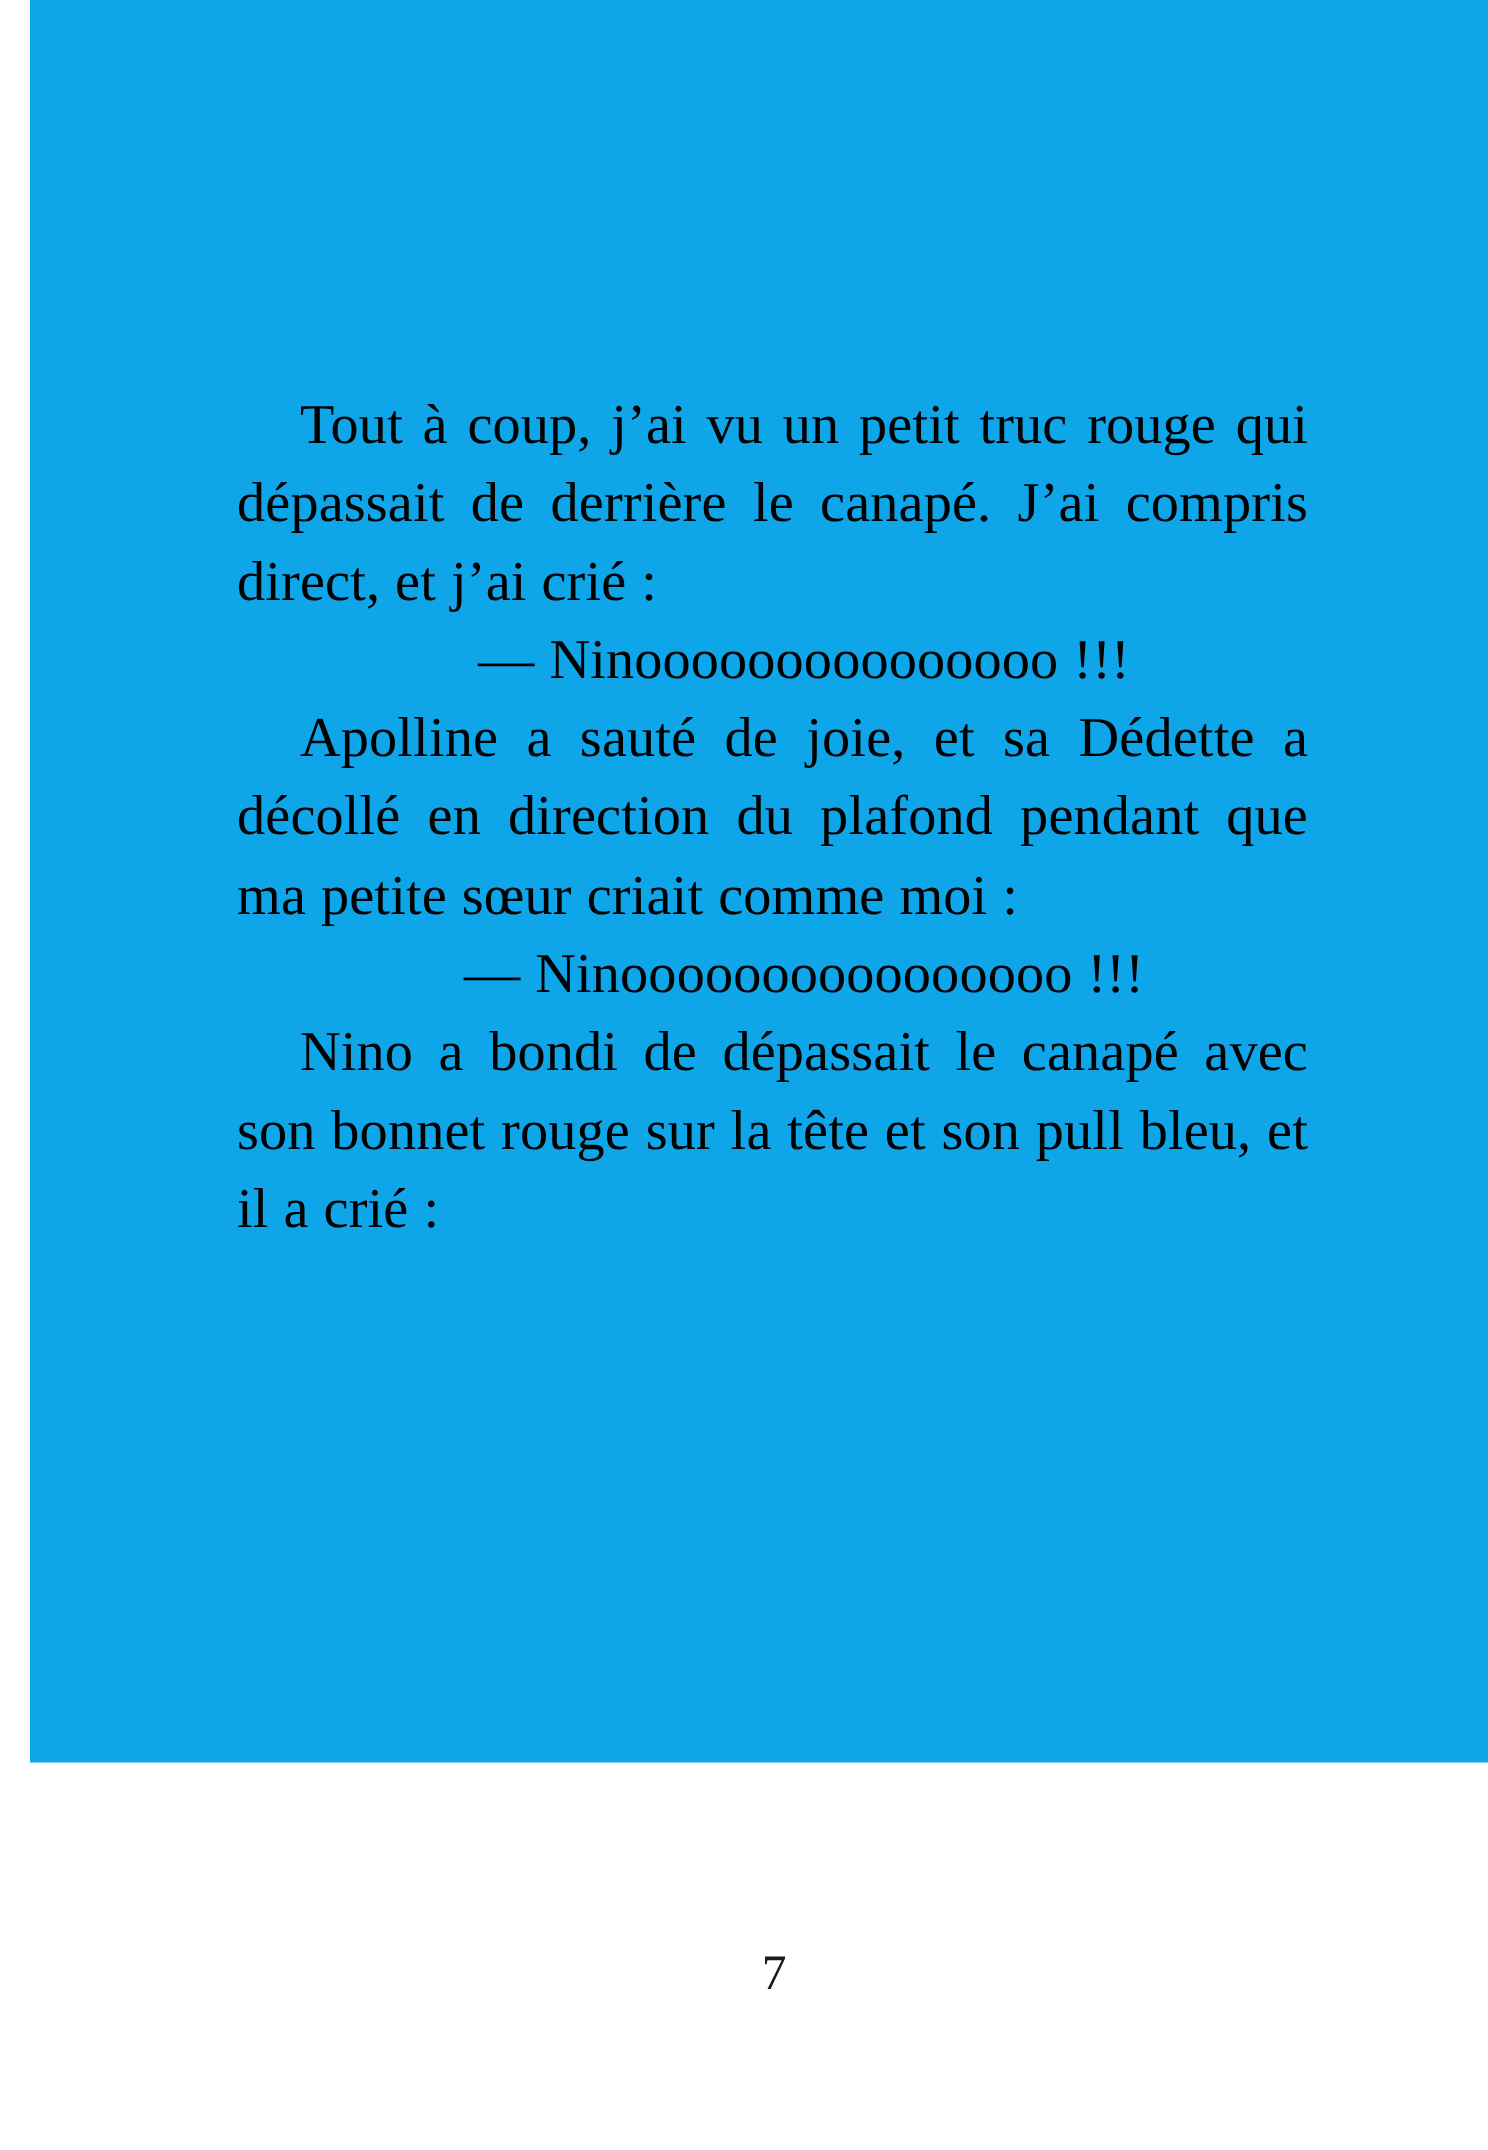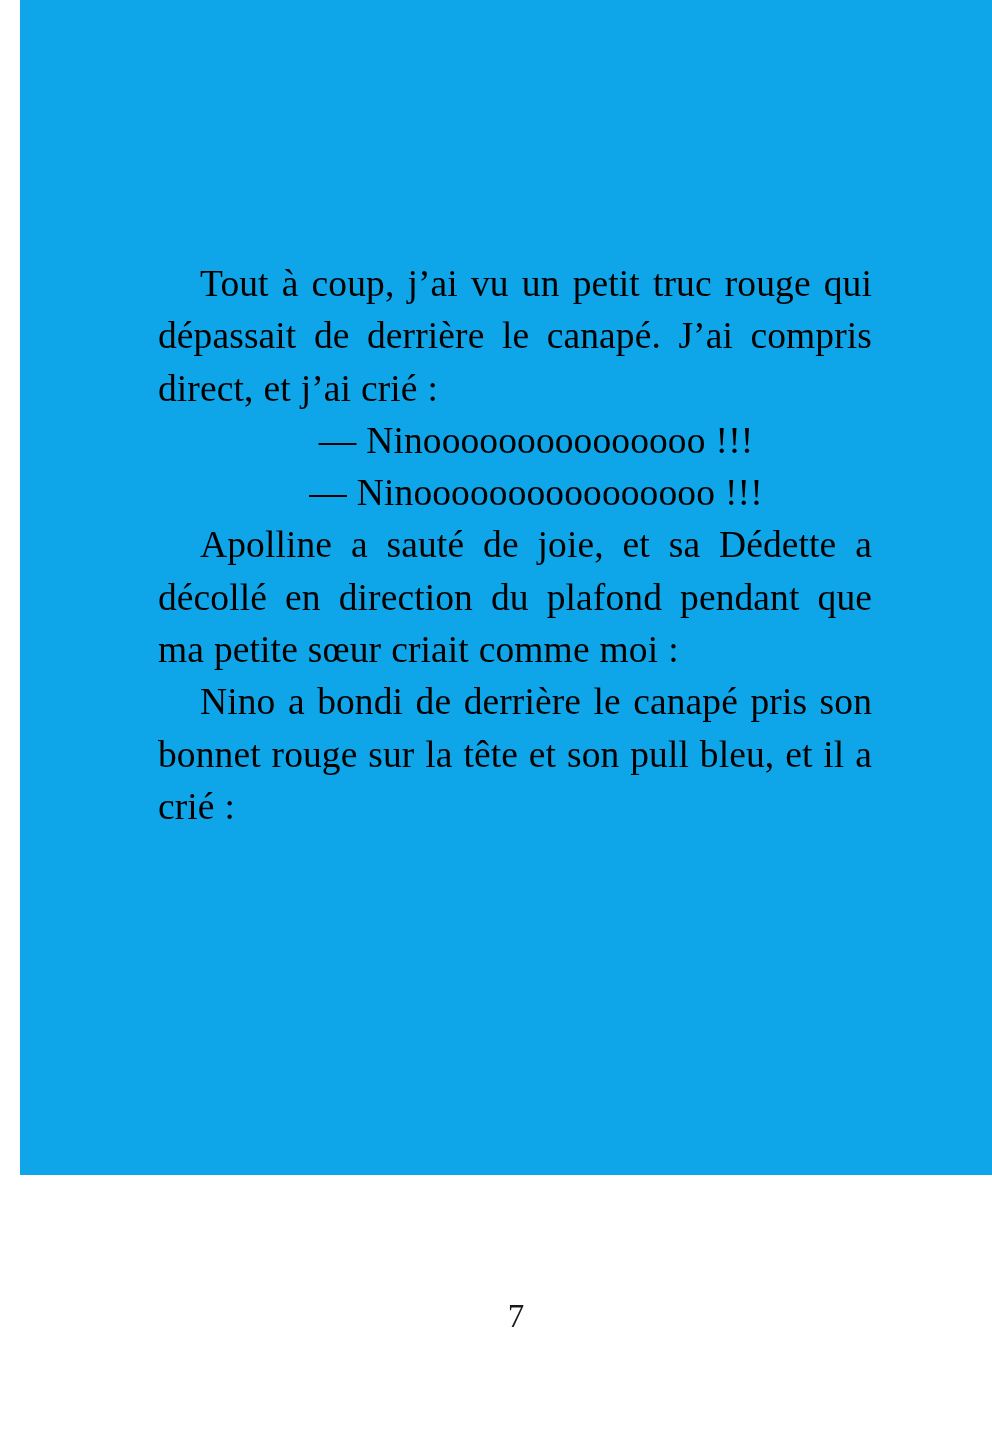--- a/index.html
+++ b/index.html
@@ -66,25 +66,25 @@
 <body>
 
 <div class="page">
 
   <div class="text-block">
 
     <p class="para">Tout à coup, j’ai vu un petit truc rouge qui dépassait de derrière le canapé. J’ai compris direct, et j’ai crié :</p>
 
     <p class="para dialogue">— Ninooooooooooooooo !!!</p>
 
+    <p class="para">Apolline a sauté de joie, et sa Dédette a décollé en direction du plafond pendant que ma petite sœur criait comme moi :</p>
+
     <p class="para dialogue">— Ninoooooooooooooooo !!!</p>
 
-    <p class="para">Apolline a sauté de joie, et sa Dédette a décollé en direction du plafond pendant que ma petite sœur criait comme moi :</p>
-
-    <p class="para">Nino a bondi de derrière le canapé pris son bonnet rouge sur la tête et son pull bleu, et il a crié :</p>
+    <p class="para">Nino a bondi de dépassait le canapé avec son bonnet rouge sur la tête et son pull bleu, et il a crié :</p>
 
 
 
   </div>
 
   <div class="page-number">7</div>
 
 </div>
 
 </body></html>

